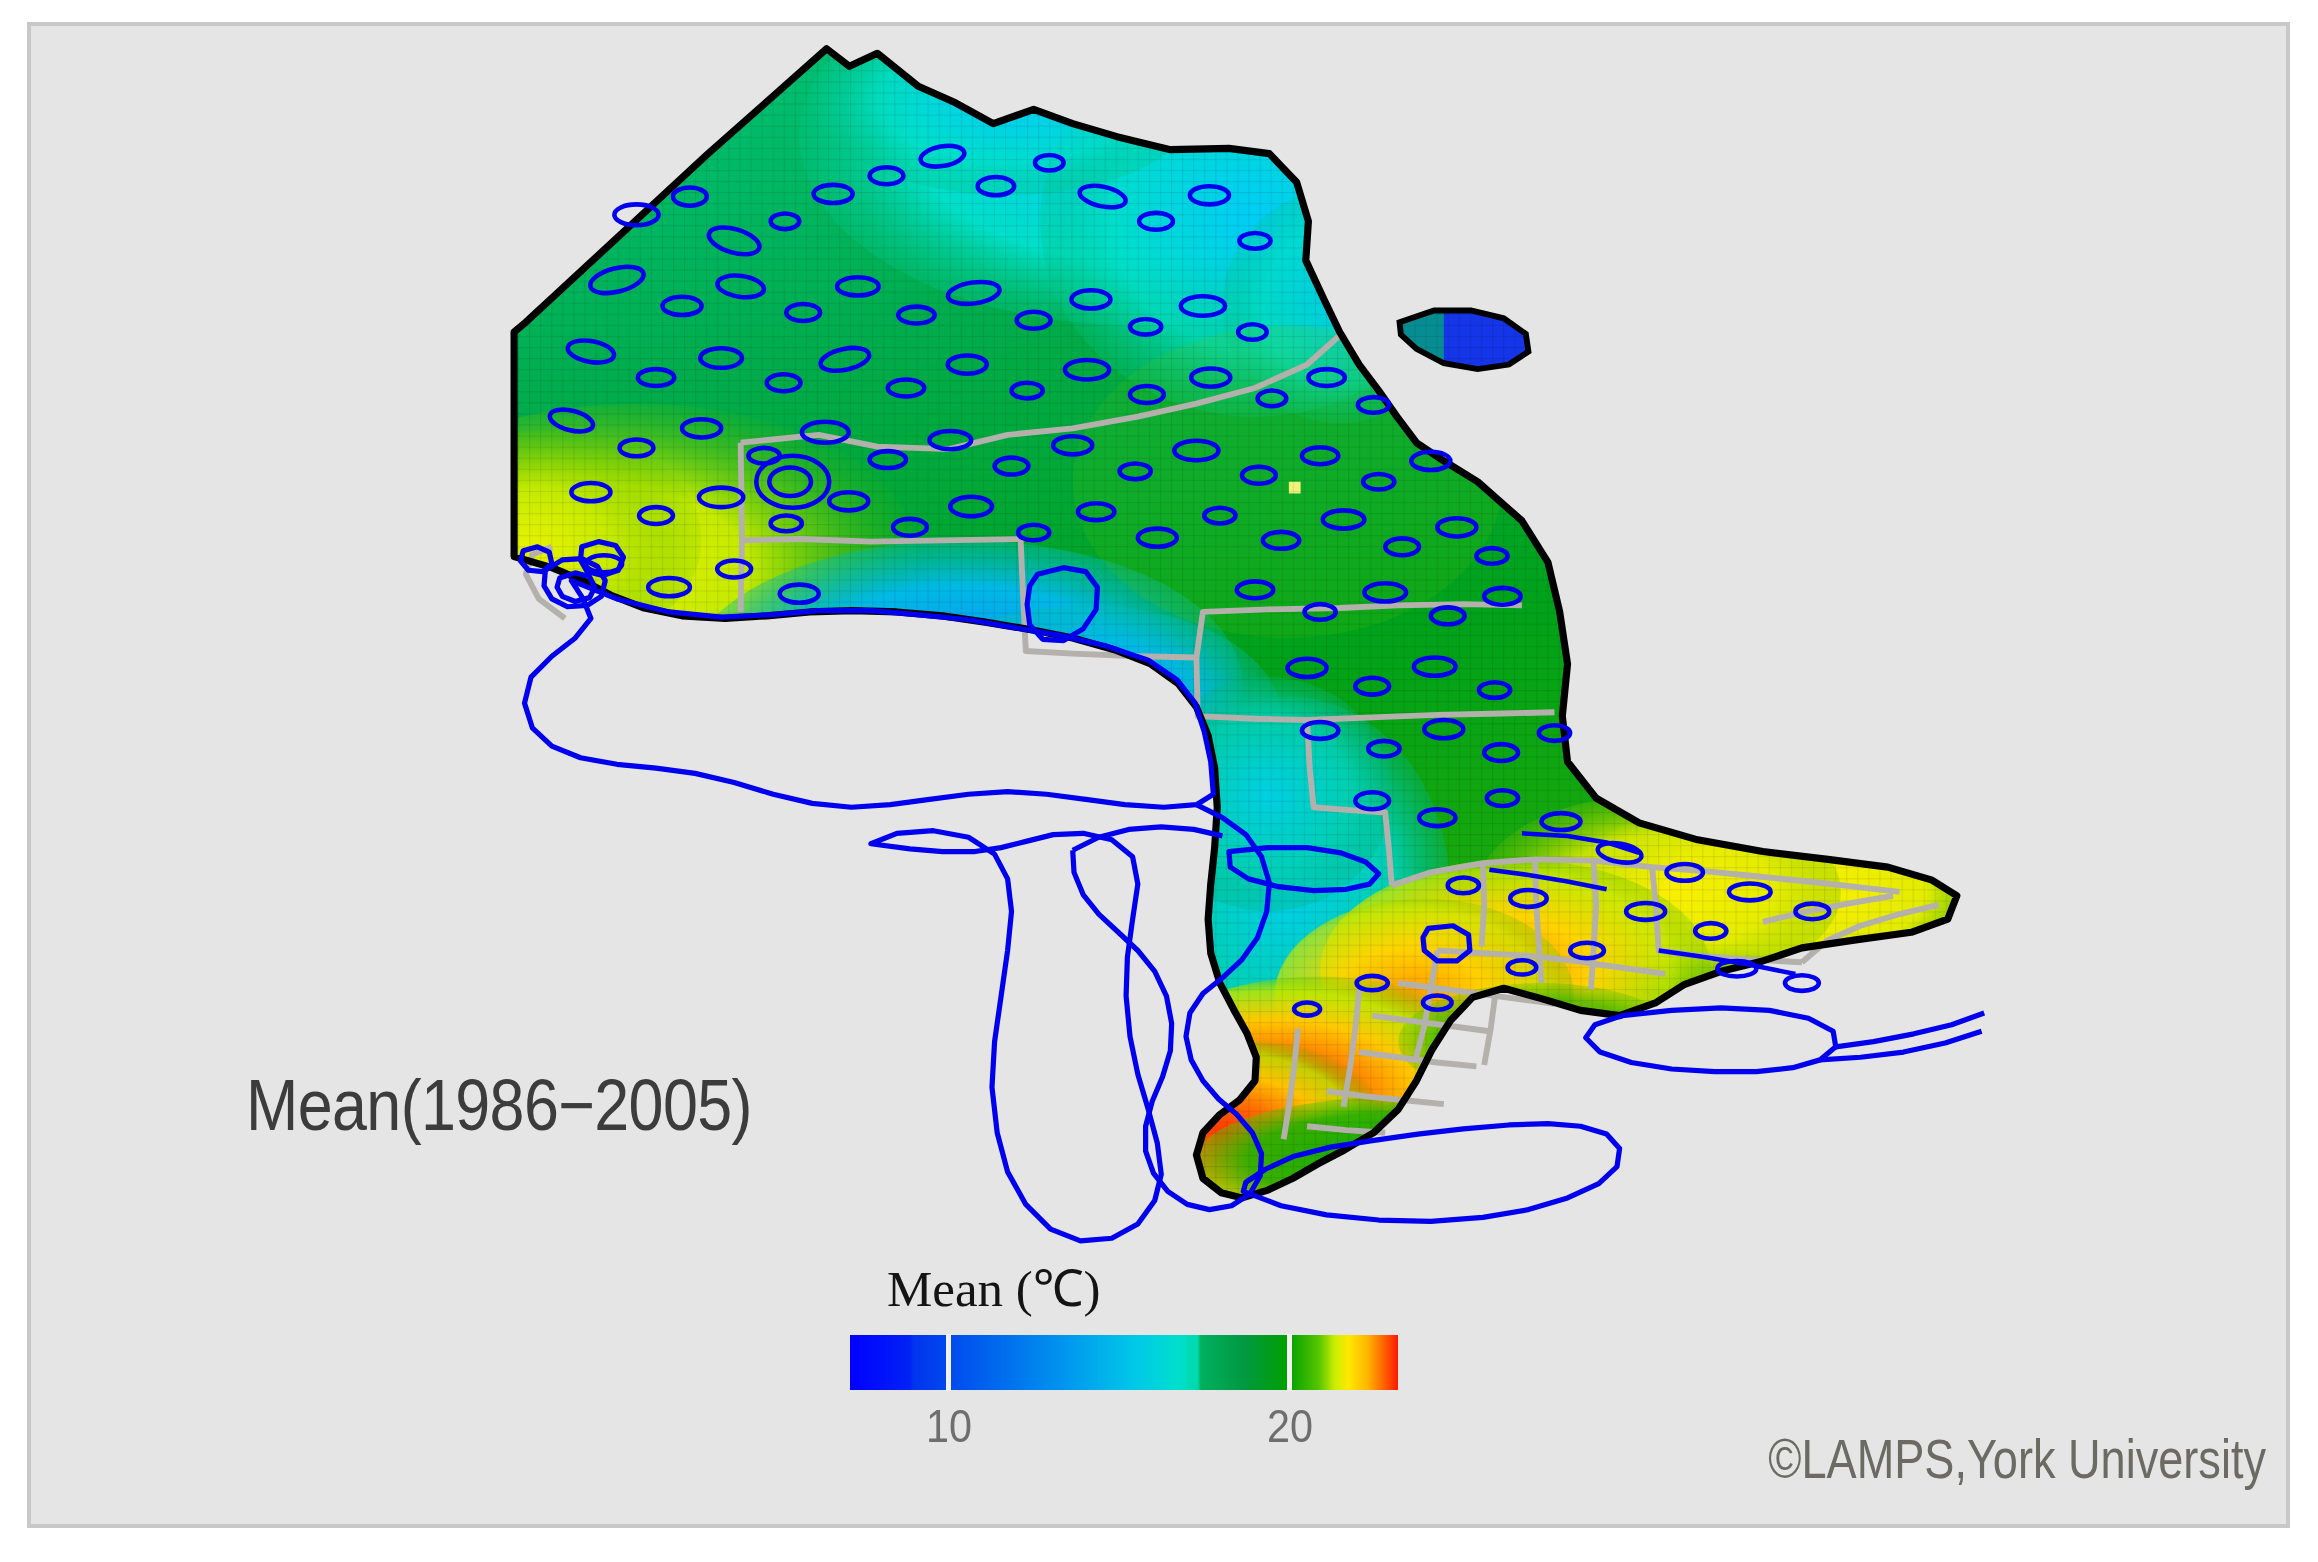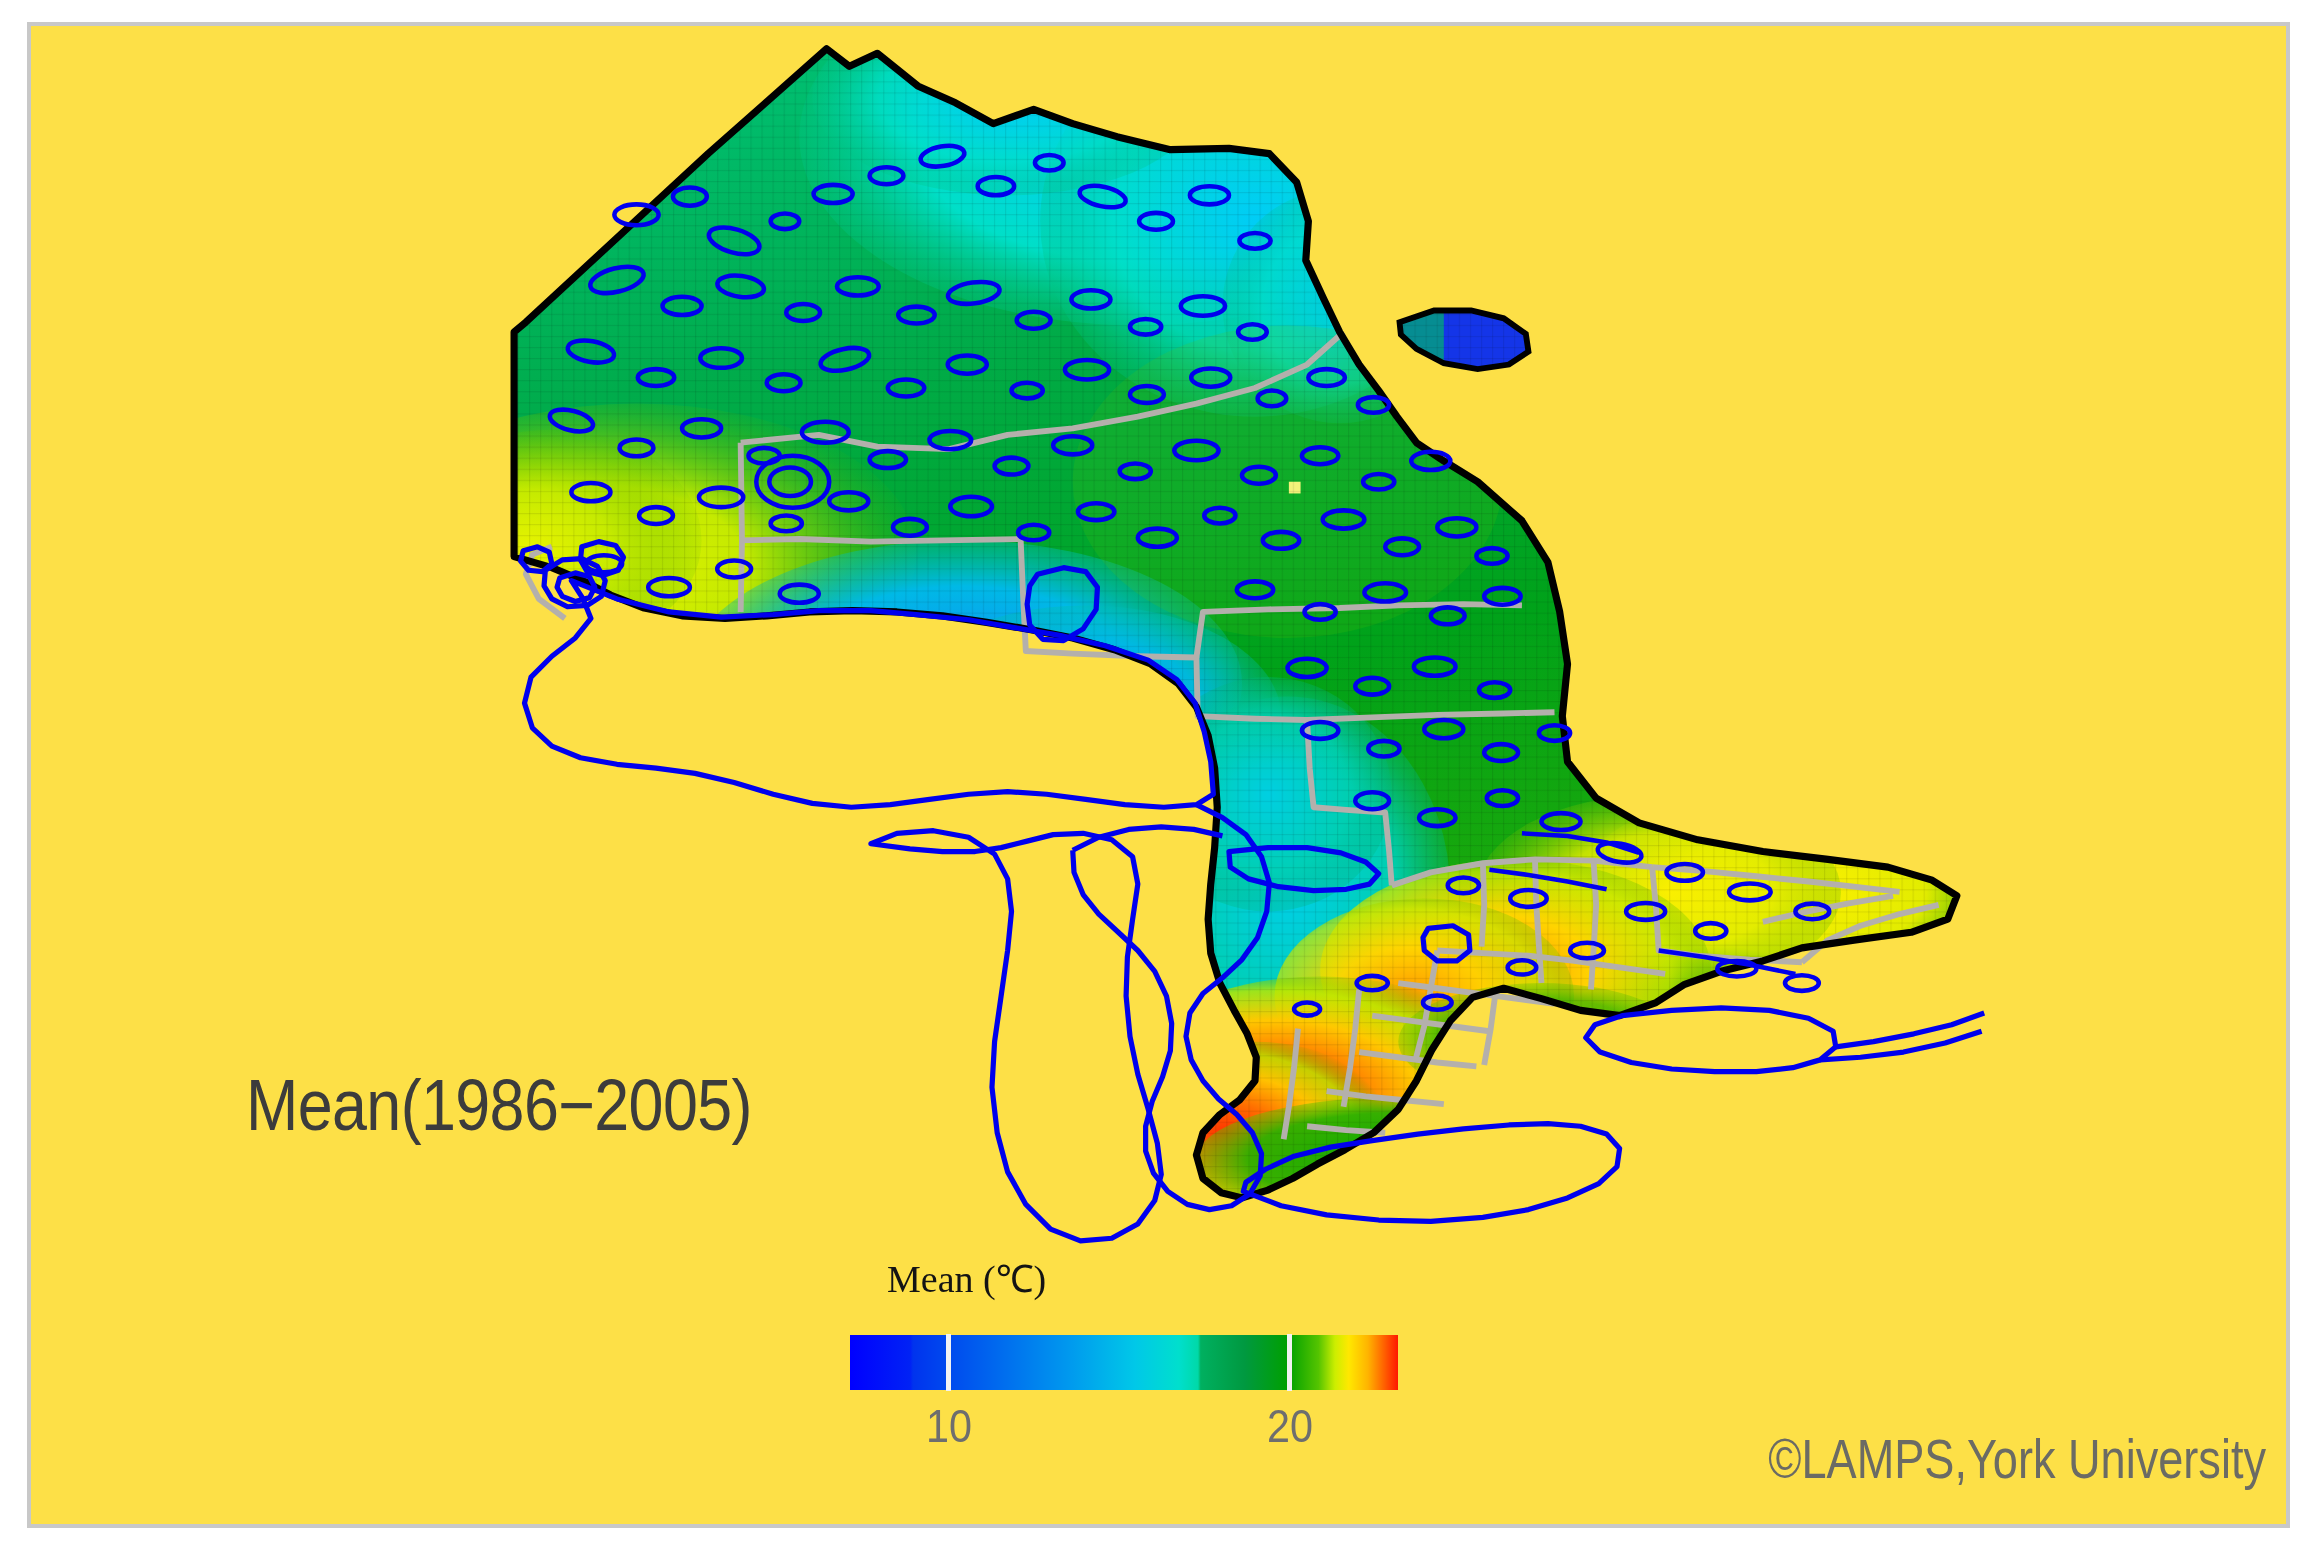--- a/index.html
+++ b/index.html
@@ -11,38 +11,38 @@
   
   #mapwrap{position:absolute;left:0;top:0;width:2254px;height:1237px;}
   #mapsvg{position:absolute;left:0;top:0;width:2254px;height:1237px;display:block;}
 
   
   #title{position:absolute;left:215px;top:1037px;font-size:73px;letter-spacing:-0.7px;
          color:#3c3c3c;font-family:"Liberation Sans",sans-serif;
          transform:scaleX(.86);transform-origin:left center;white-space:nowrap;}
 
   
-  #cbarlabel{position:absolute;left:856px;top:1225px;font-size:38px;color:#141414;
+  #cbarlabel{position:absolute;left:856px;top:1225px;font-size:51px;color:#141414;
              font-family:"Liberation Serif",serif;white-space:nowrap;}
   #cbar{position:absolute;left:819px;top:1309px;width:548px;height:55px;}
   #cbar .grad{position:absolute;inset:0;}
   #cbar .tick{position:absolute;top:-1.3px;width:4.6px;height:57px;background:#f2f2f2;}
   #cbar .ticklabel{position:absolute;top:63px;font-size:47px;color:#6e6e6e;
                    font-family:"Liberation Sans",sans-serif;transform:translateX(-50%) scaleX(.88);
                    white-space:nowrap;}
 
   
   #credit{position:absolute;right:19.5px;top:1401px;font-size:55px;color:#6b6b64;
           font-family:"Liberation Sans",sans-serif;transform:scaleX(.82);
           transform-origin:right center;white-space:nowrap;}
 </style>
 </head>
 <body>
 
-<div id="figure" style="background: #fde047; border-color: rgb(200, 200, 200);">
+<div id="figure" style="background: #e5e5e5; border-color: rgb(200, 200, 200);">
 
   <div id="mapwrap">
   <svg id="mapsvg" viewBox="0 0 3462 1900" preserveAspectRatio="none">
     <defs>
 
       <radialGradient id="gFarNorth" cx="50%" cy="50%" r="60%">
         <stop offset="0%" stop-color="#00c9ff"></stop>
             <stop offset="55%" stop-color="#00dfc8"></stop>
         <stop offset="100%" stop-color="#00b45c" stop-opacity="0"></stop>
       </radialGradient>

